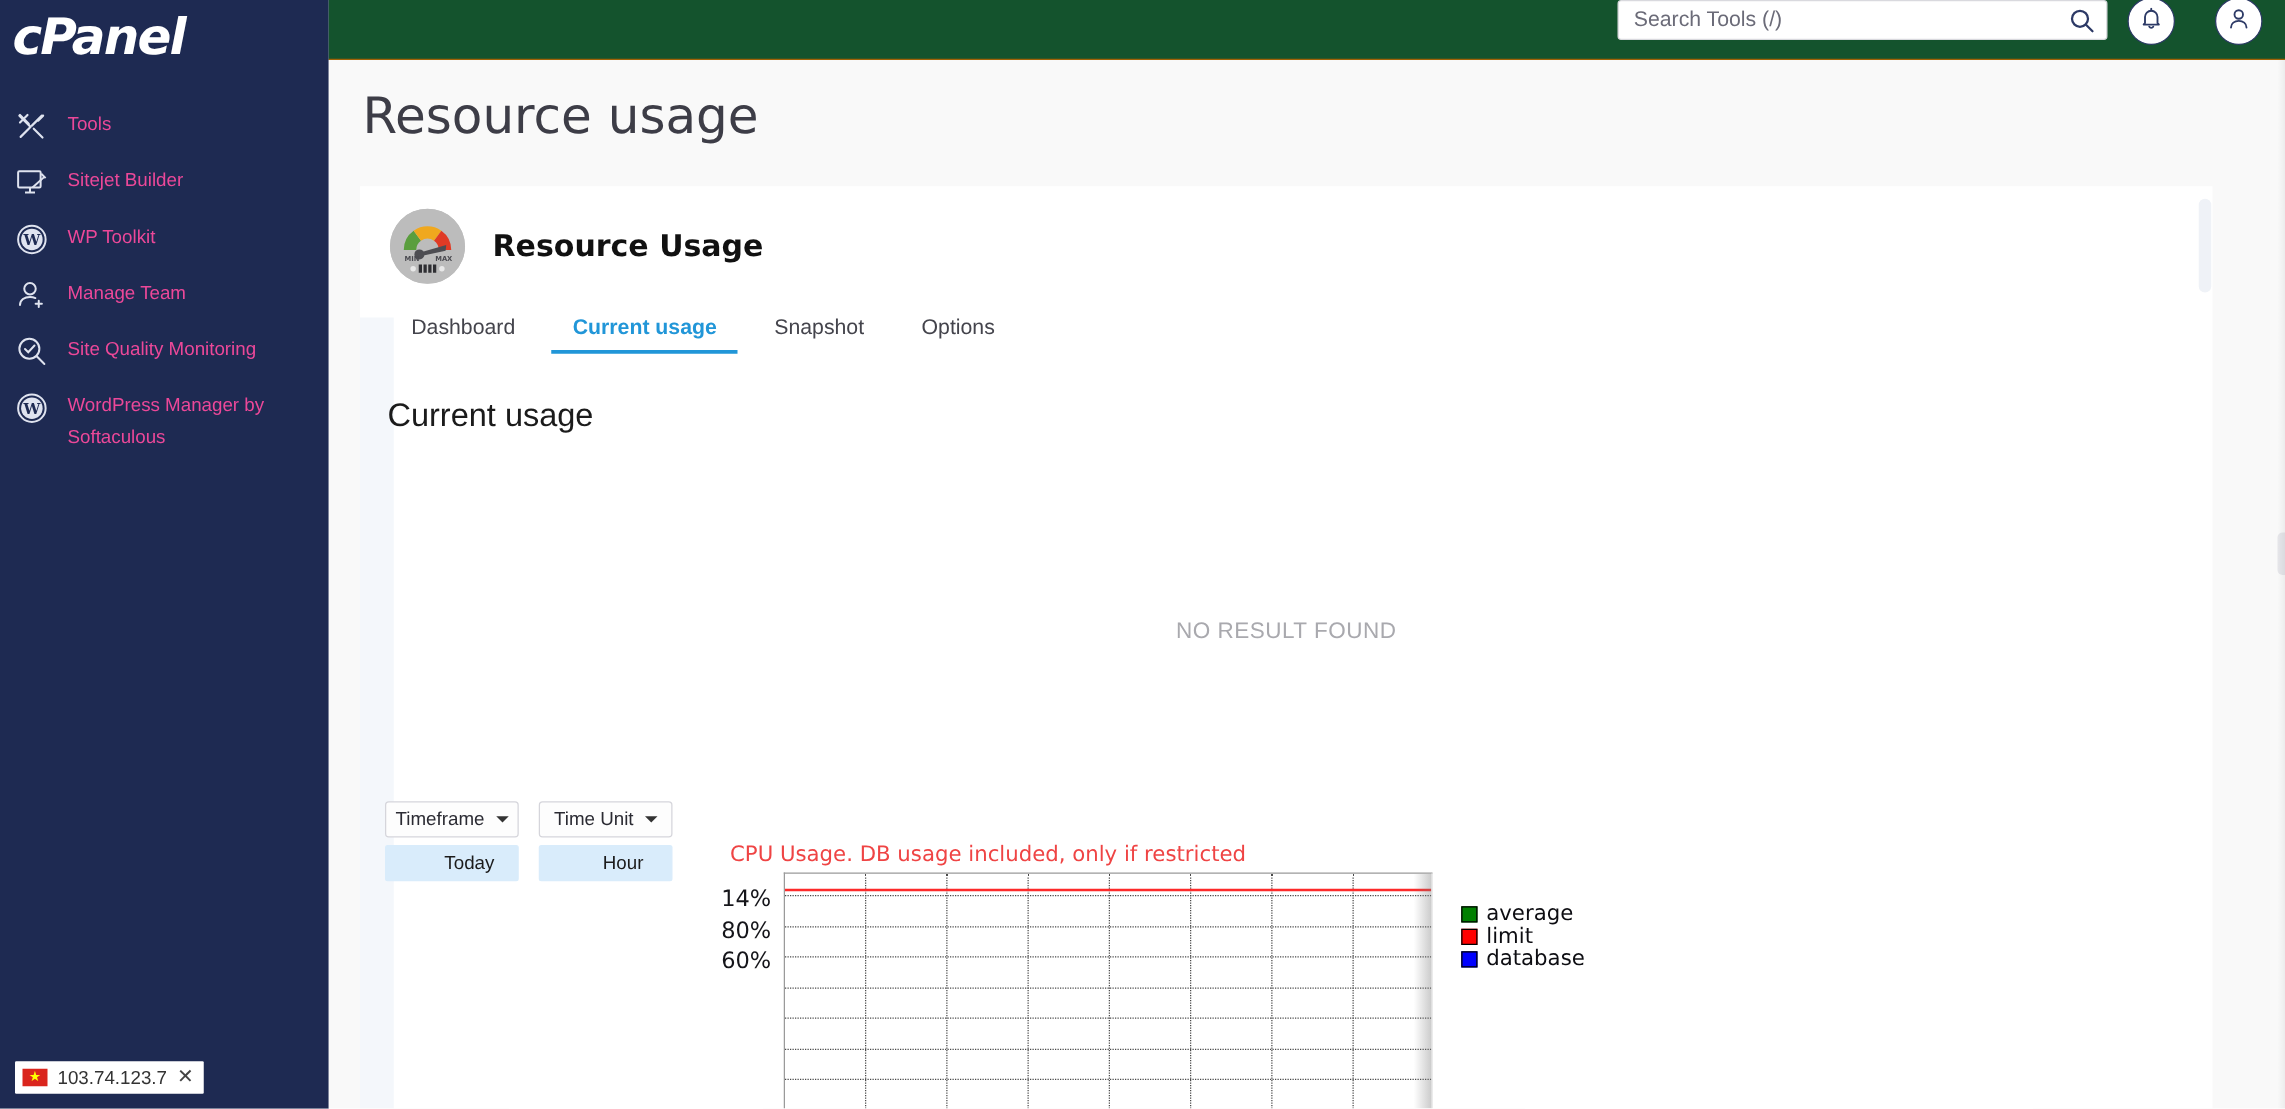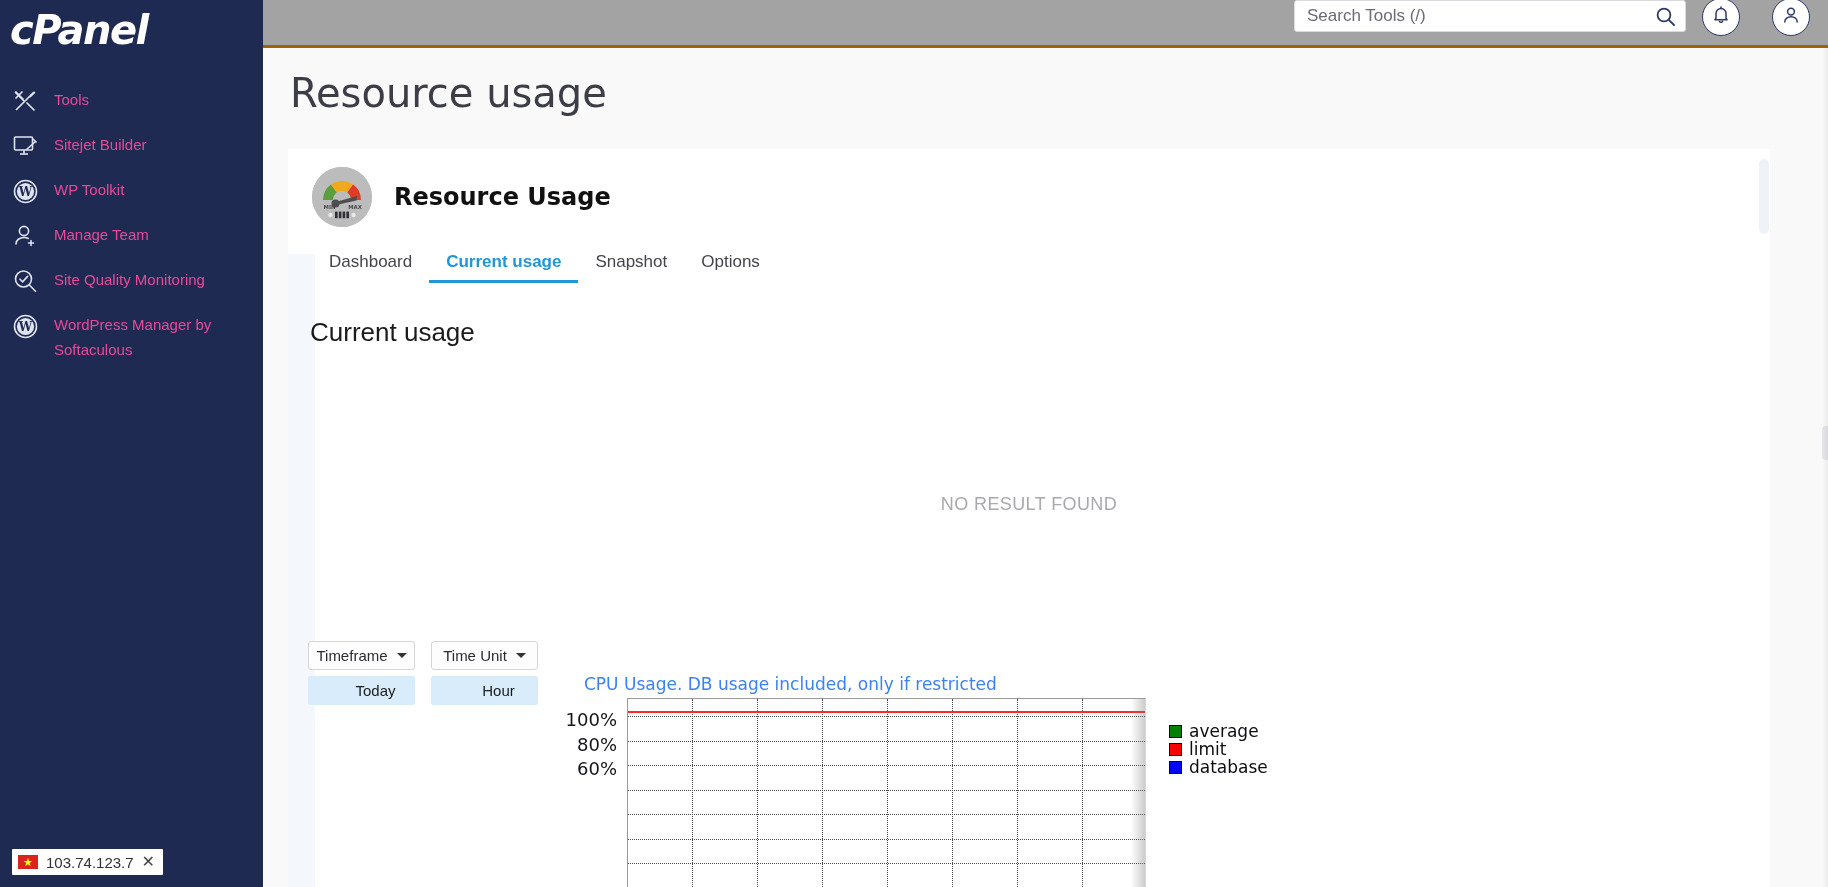--- a/index.html
+++ b/index.html
@@ -71,22 +71,22 @@
     position: relative;
   }
   .flag-star { color: #ffff00; font-size: 11px; line-height: 11px; }
   .ip-text { font-size: 15px; color: #333; font-family: "Liberation Sans", sans-serif; }
   .ip-close { font-size: 16px; color: #444; line-height: 1; cursor: pointer; }
 
   
   .topbar {
     position: absolute; left: 263px; top: 0;
     width: 1565px; height: 48px;
-    background: #a3a3a3;
-    border-bottom: 3px solid #a16207;
+    background: #14532d;
+    border-bottom: 1px solid #a16207;
   }
   .search-wrap {
     position: absolute; right: 142px; top: 0px;
     width: 392px; height: 32px;
     border: 1px solid #d9d9de;
     border-radius: 3px;
     display: flex; align-items: center;
     background: #fff;
   }
   .search-input {
@@ -153,21 +153,21 @@
     position: relative;
   }
   .app-title {
     font-size: 24px; font-weight: 700; color: #111;
     font-family: "DejaVu Sans", sans-serif;
   }
 
   
   .tabs {
     position: absolute; left: 24px; top: 97px;
-    display: flex; align-items: flex-end; gap: 0;
+    display: flex; align-items: flex-end; gap: 12px;
     border-bottom: 0;
   }
   .tab {
     font-size: 17px;
     color: #44444c;
     padding: 6px 17px 11px 17px;
     cursor: pointer;
     font-family: "Liberation Sans", sans-serif;
     position: relative;
     white-space: nowrap;
@@ -235,21 +235,21 @@
 
   
   .chart-block {
     position: absolute; left: 0px; top: 525px;
     width: 1482px; height: 213px;
     overflow: hidden;
   }
   .chart-title {
     position: absolute; left: 296px; top: 0px;
     font-size: 17px;
-    color: #3b82f6;
+    color: #ef4444;
     font-family: "DejaVu Sans", sans-serif;
     white-space: nowrap;
   }
   .chart-inner {
     position: absolute; left: 245px; top: 24px;
     width: 637px; height: 189px;
   }
   .y-labels {
     position: absolute; left: 0; top: 0;
     width: 84px; height: 189px;
@@ -515,21 +515,21 @@
           </div>
           <div class="sel-val">Hour</div>
         </div>
       </div>
 
       <div class="chart-block">
         <div class="chart-title">CPU Usage. DB usage included, only if restricted</div>
 
         <div class="chart-inner">
           <div class="y-labels">
-            <div class="y-lab" style="top:11px;">100%</div>
+            <div class="y-lab" style="top:11px;">14%</div>
             <div class="y-lab" style="top:36px;">80%</div>
             <div class="y-lab" style="top:60px;">60%</div>
           </div>
 
           <div class="plot">
             <div class="vgrid" style="left:64px;"></div>
             <div class="vgrid" style="left:129px;"></div>
             <div class="vgrid" style="left:194px;"></div>
             <div class="vgrid" style="left:259px;"></div>
             <div class="vgrid" style="left:324px;"></div>

